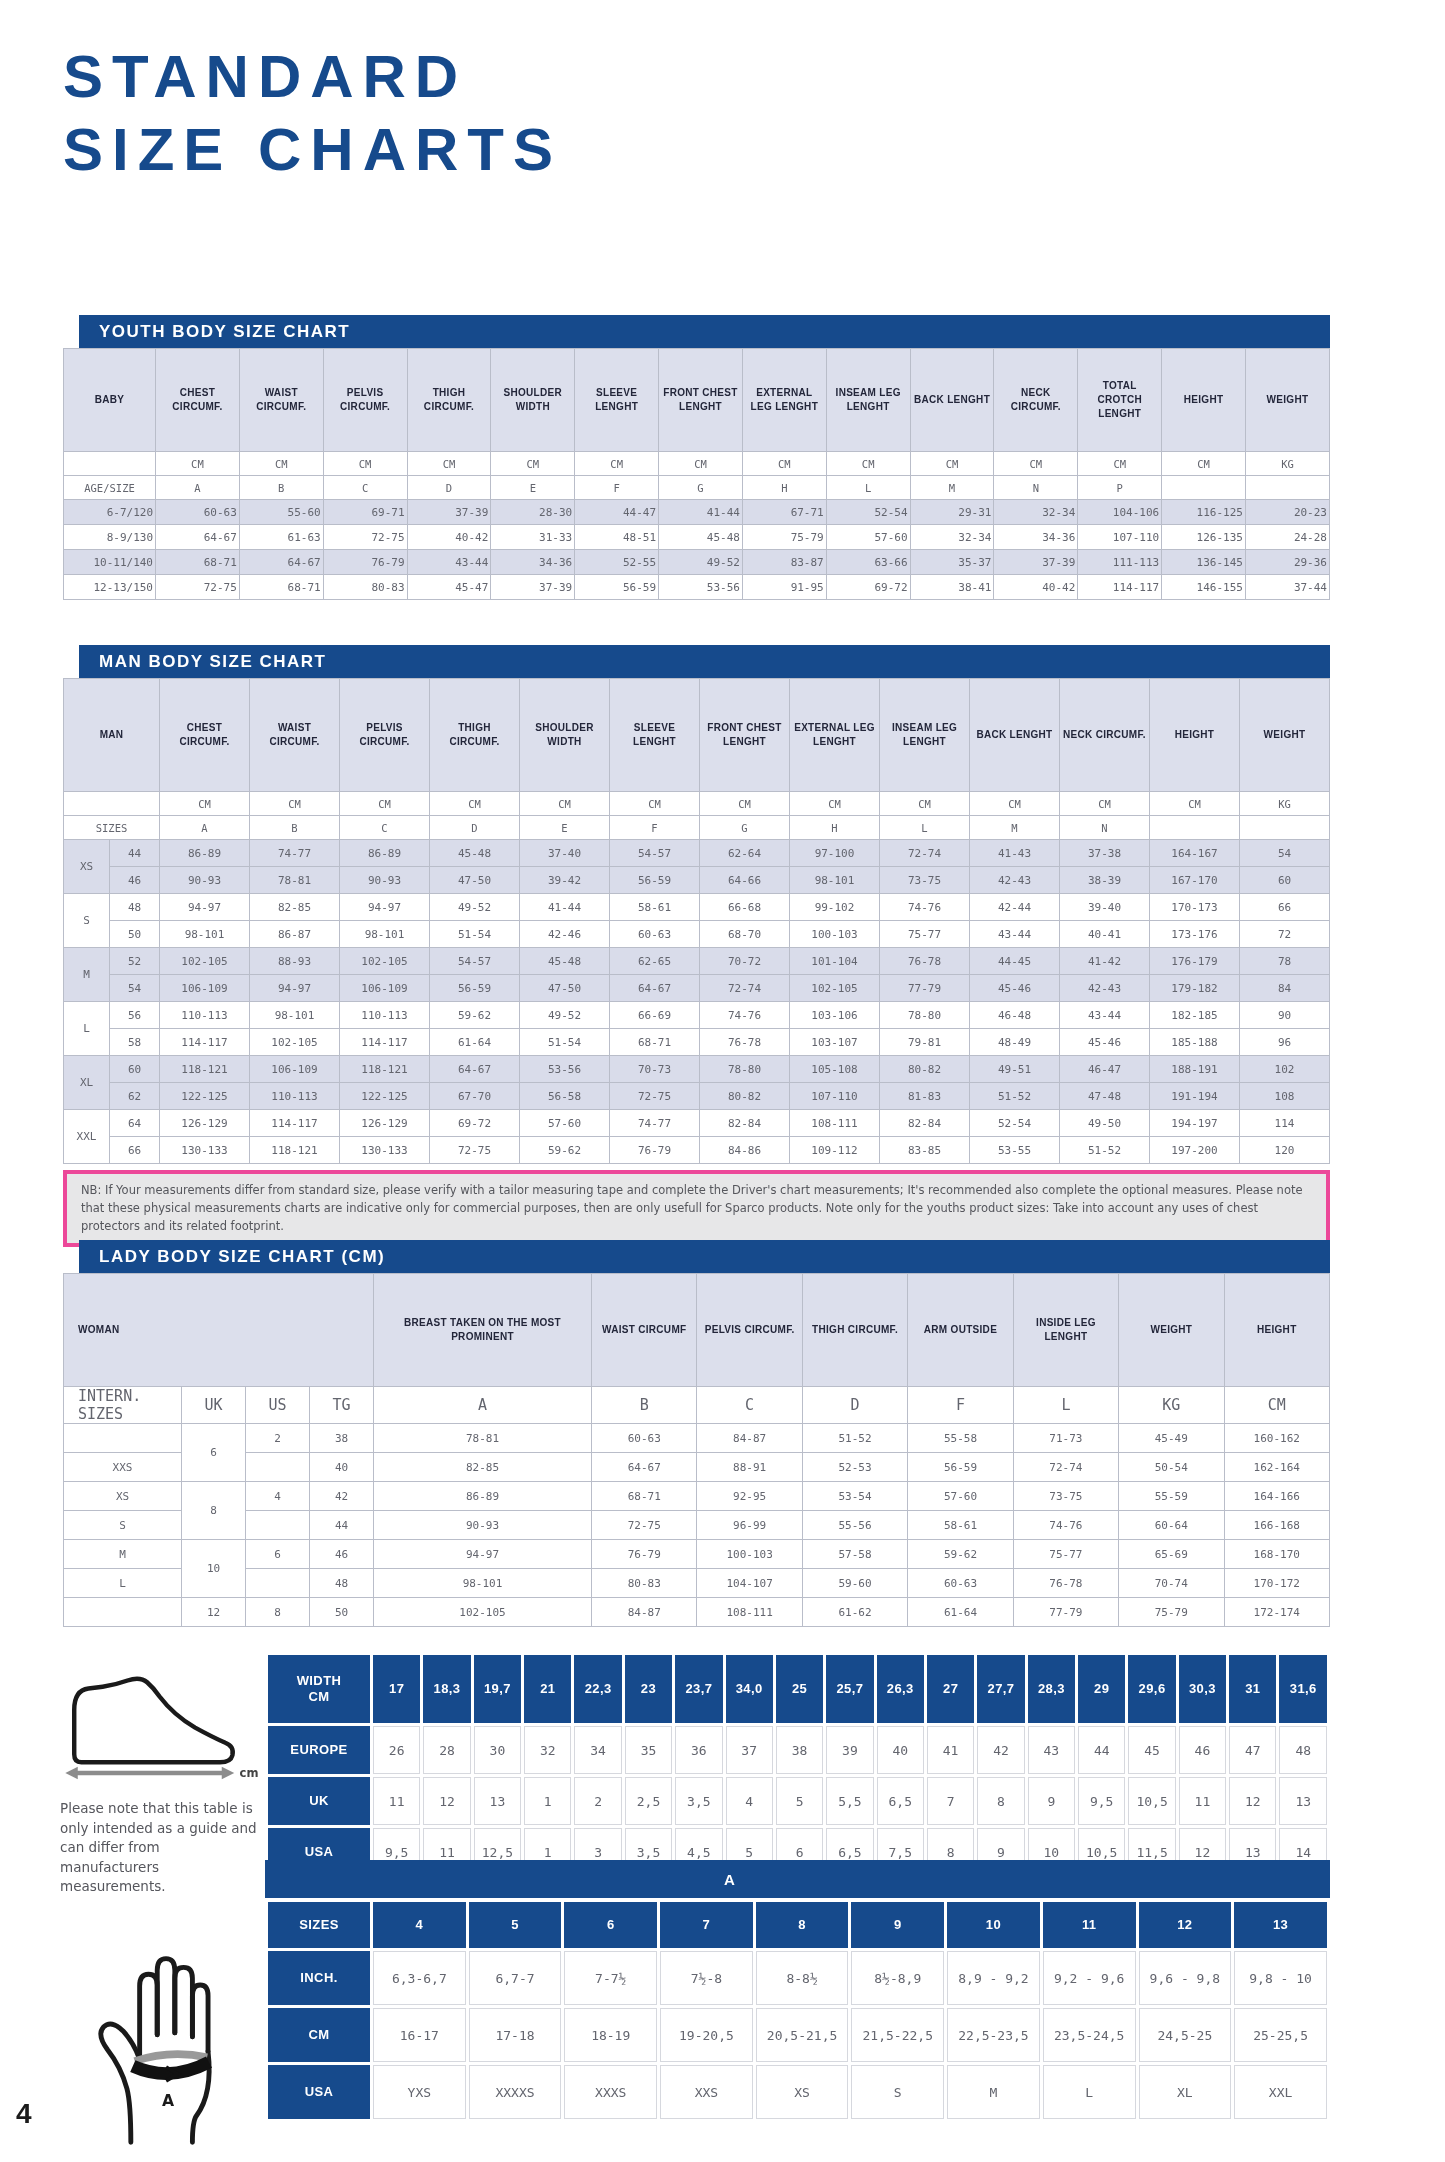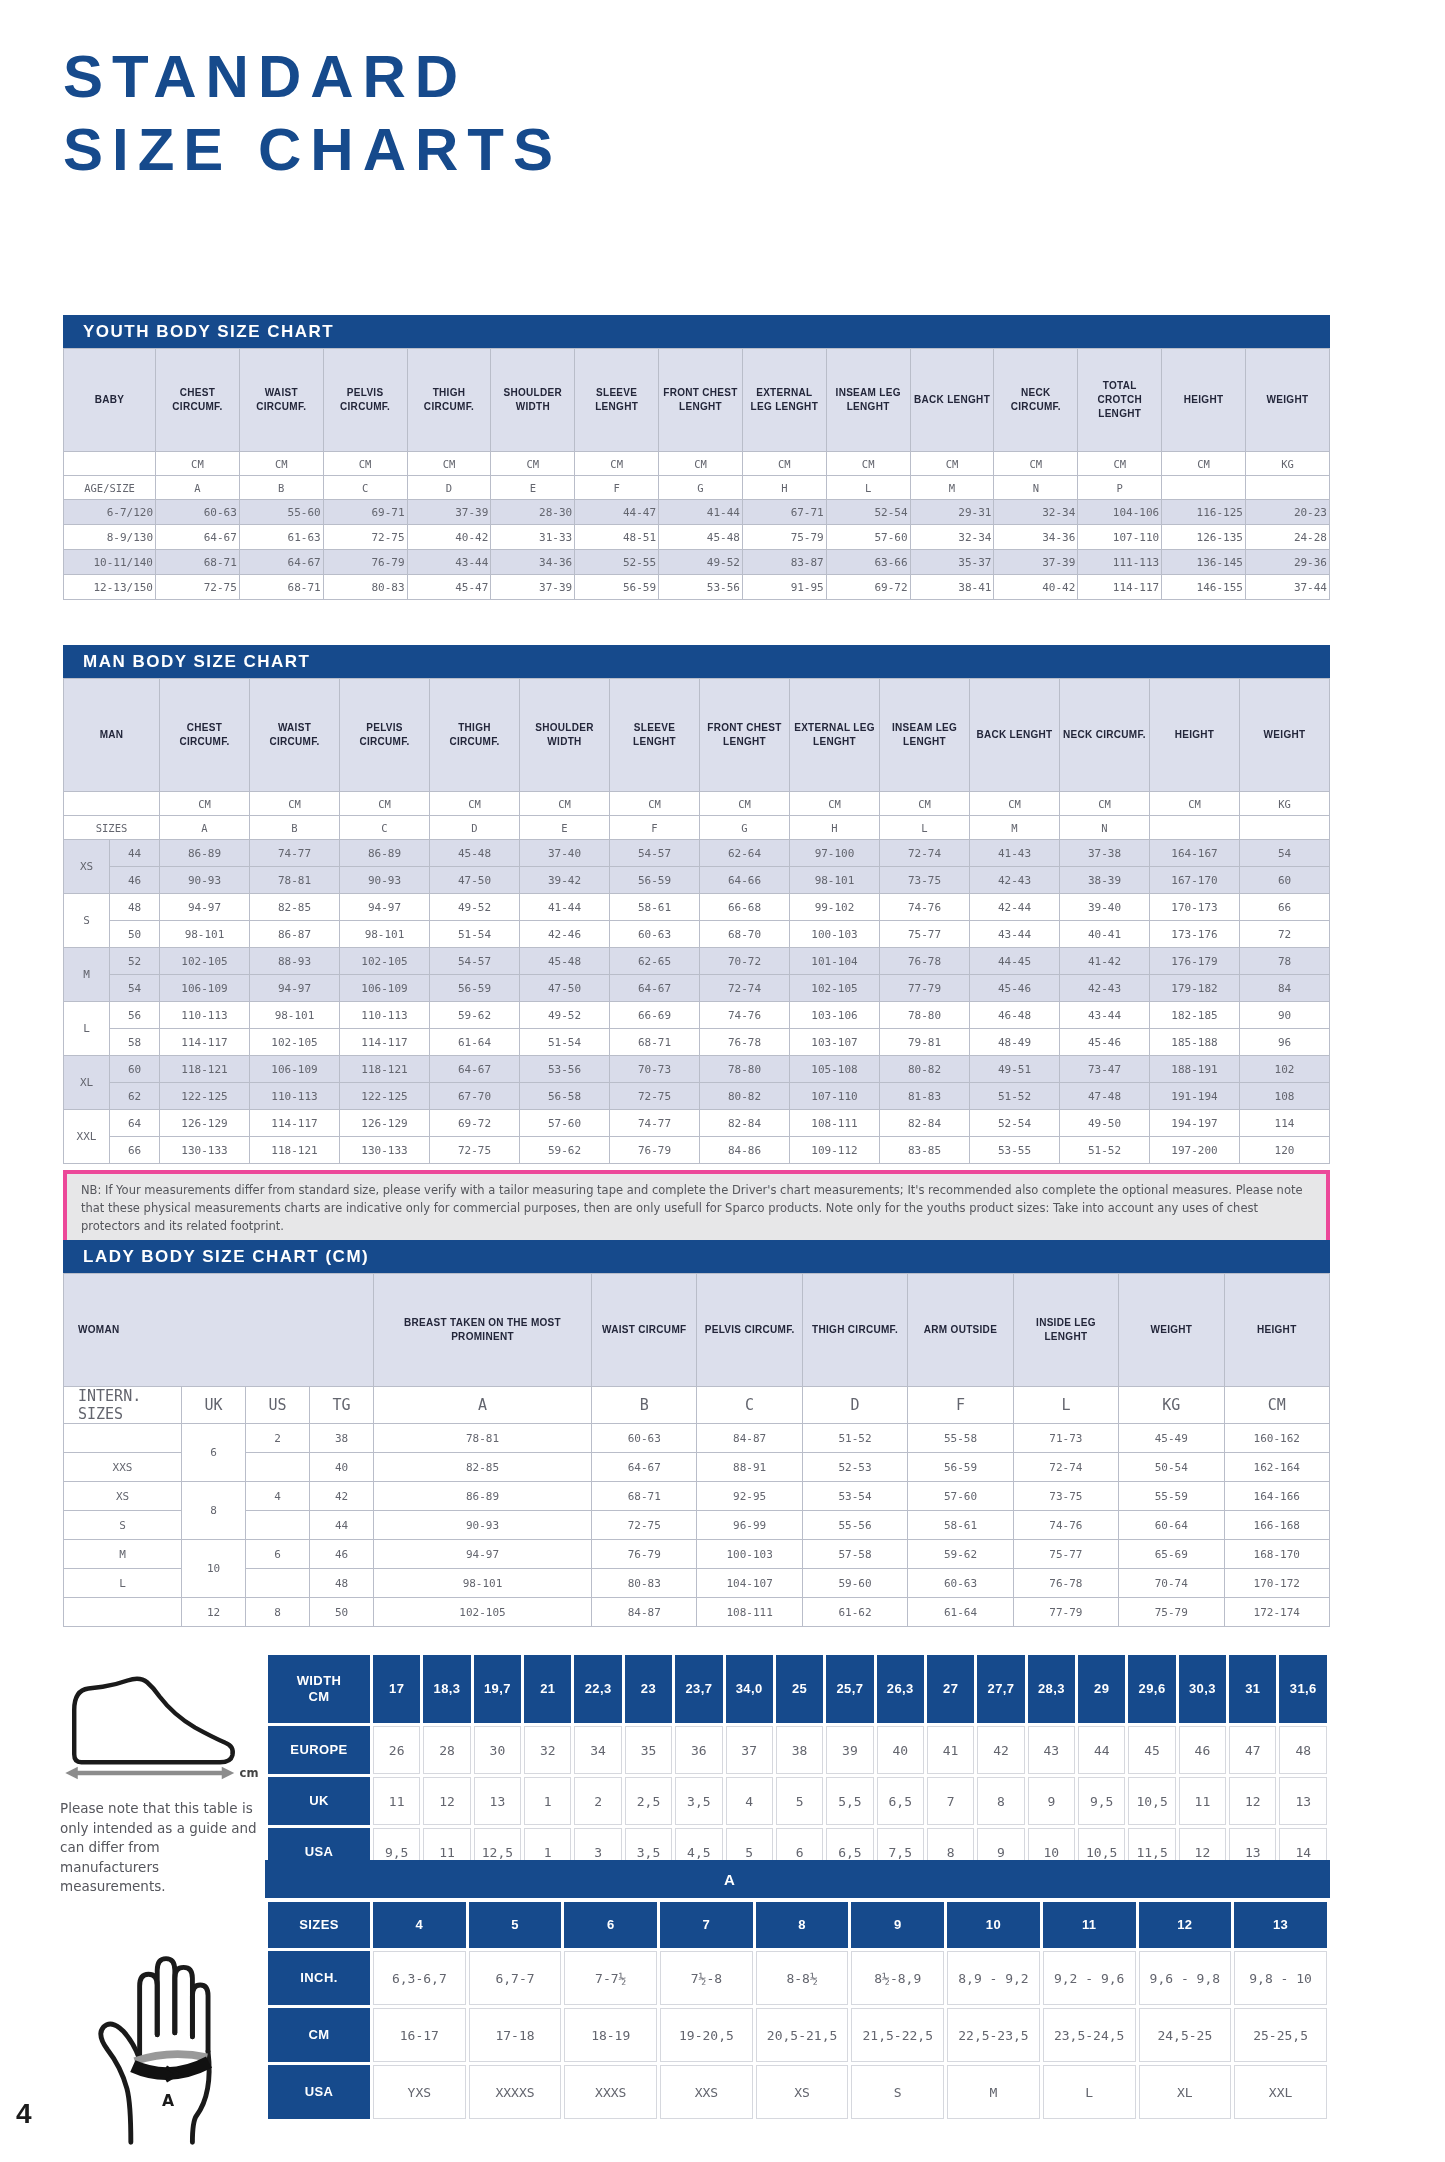--- a/index.html
+++ b/index.html
@@ -9,21 +9,21 @@
          font-family:"Liberation Sans",sans-serif;font-weight:bold;
          font-size:60px;line-height:1.22;letter-spacing:9px;}
   .sec{position:absolute;}
   .sec-youth{left:63px;top:315px;width:1267px;}
   .sec-man{left:63px;top:645px;width:1267px;}
   .sec-lady{left:63px;top:1240px;width:1267px;border-radius:17px;}
   .sec-shoe{left:265px;top:1652px;width:1065px;}
   .sec-glove{left:265px;top:1860px;width:1065px;}
   .band{height:33px;background:#164a8c;color:#fff;display:flex;align-items:center;
         padding-left:20px;font-family:"Liberation Sans",sans-serif;font-weight:bold;
-        font-size:17px;letter-spacing:1.5px;}
+        font-size:17px;letter-spacing:1.5px;margin-left:16px;}
   table.grid{width:100%;border-collapse:collapse;table-layout:fixed;}
   .grid td{border:1px solid #b9bdc9;text-align:center;color:#63656e;
            font-size:11px;padding:0 2px;overflow:hidden;
            font-family:"DejaVu Sans Mono",monospace;}
   .grid tr.hdr td{background:#dcdfec;color:#23263a;font-weight:bold;font-size:10px;
            line-height:1.4;letter-spacing:0.3px;
            font-family:"Liberation Sans",sans-serif;}
   .youth tr.hdr td{height:102px;}
   .man tr.hdr td{height:112px;}
   .lady tr.hdr td{height:112px;}
@@ -391,21 +391,21 @@
             <td>118-121</td>
             <td>106-109</td>
             <td>118-121</td>
             <td>64-67</td>
             <td>53-56</td>
             <td>70-73</td>
             <td>78-80</td>
             <td>105-108</td>
             <td>80-82</td>
             <td>49-51</td>
-            <td>73-47</td>
+            <td>46-47</td>
             <td>188-191</td>
             <td>102</td>
           </tr>
           <tr class="data shade">
             <td>62</td>
             <td>122-125</td>
             <td>110-113</td>
             <td>122-125</td>
             <td>67-70</td>
             <td>56-58</td>

